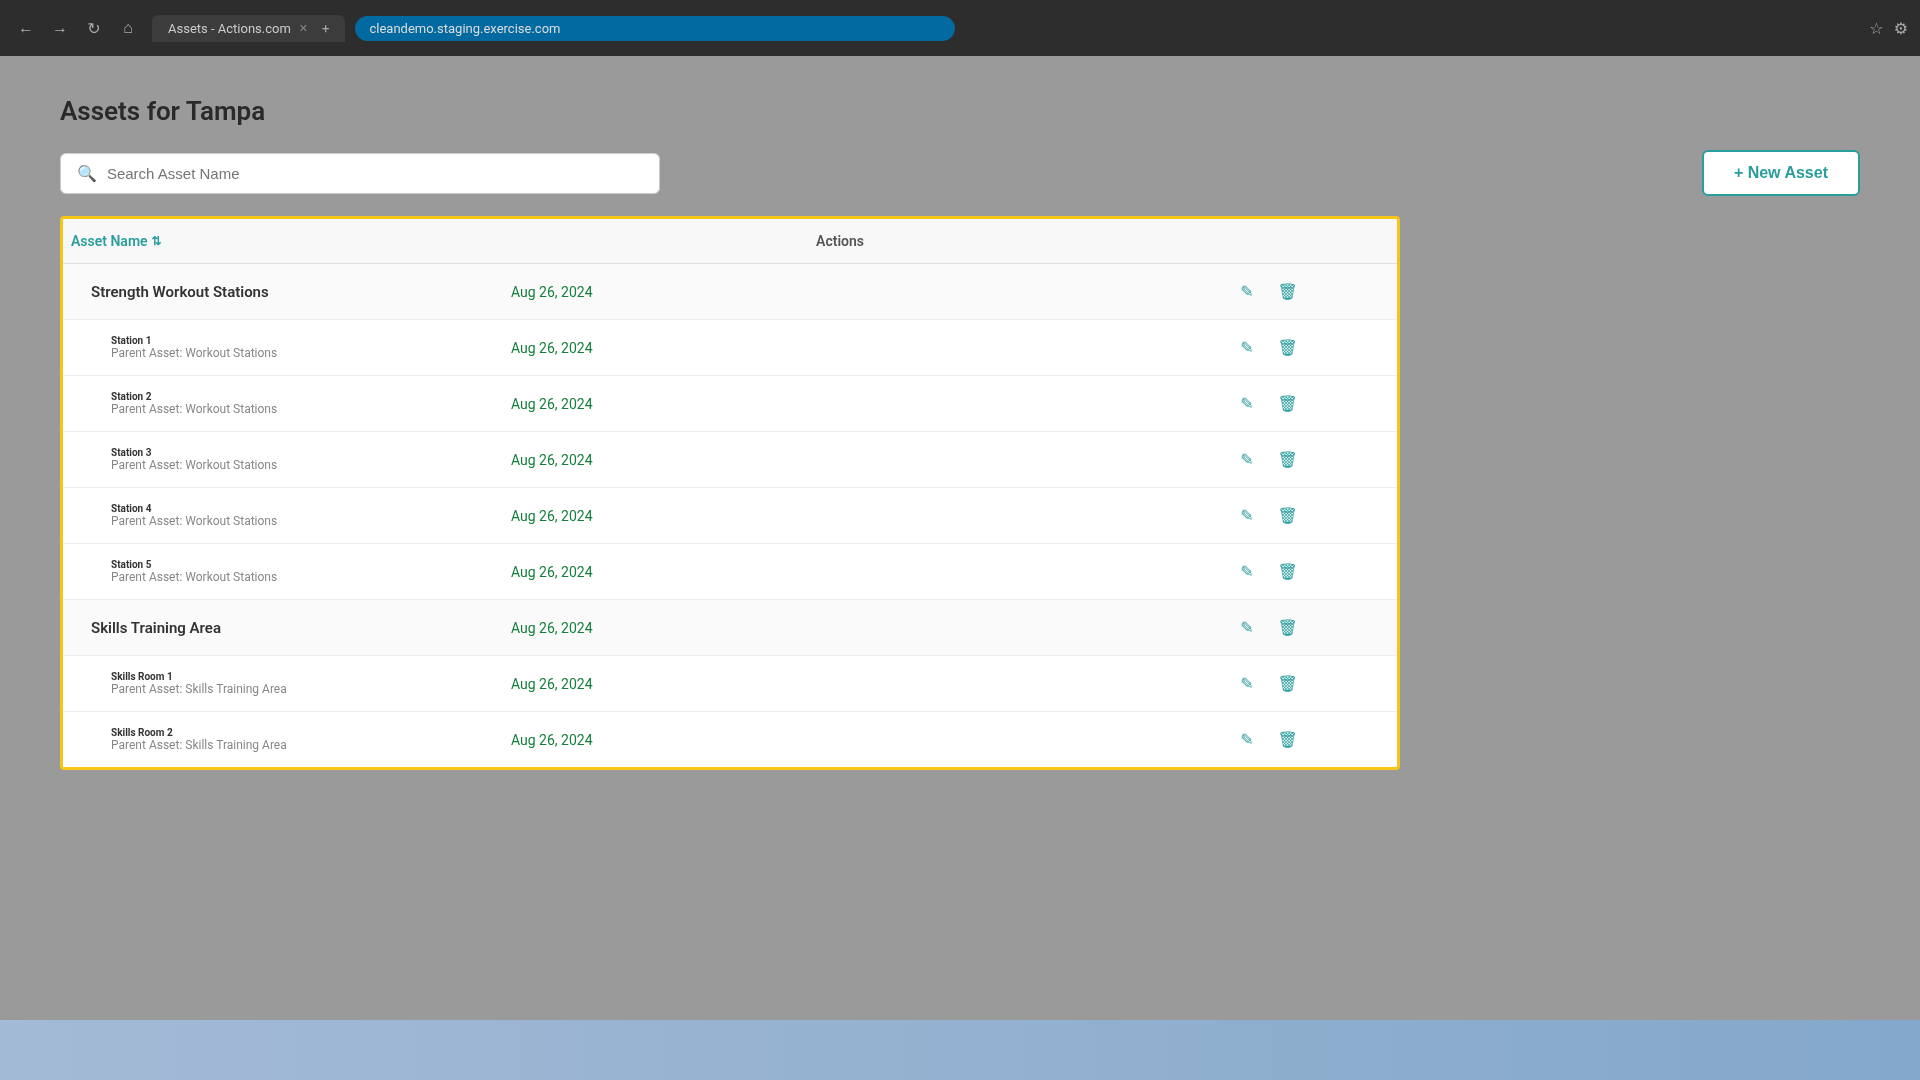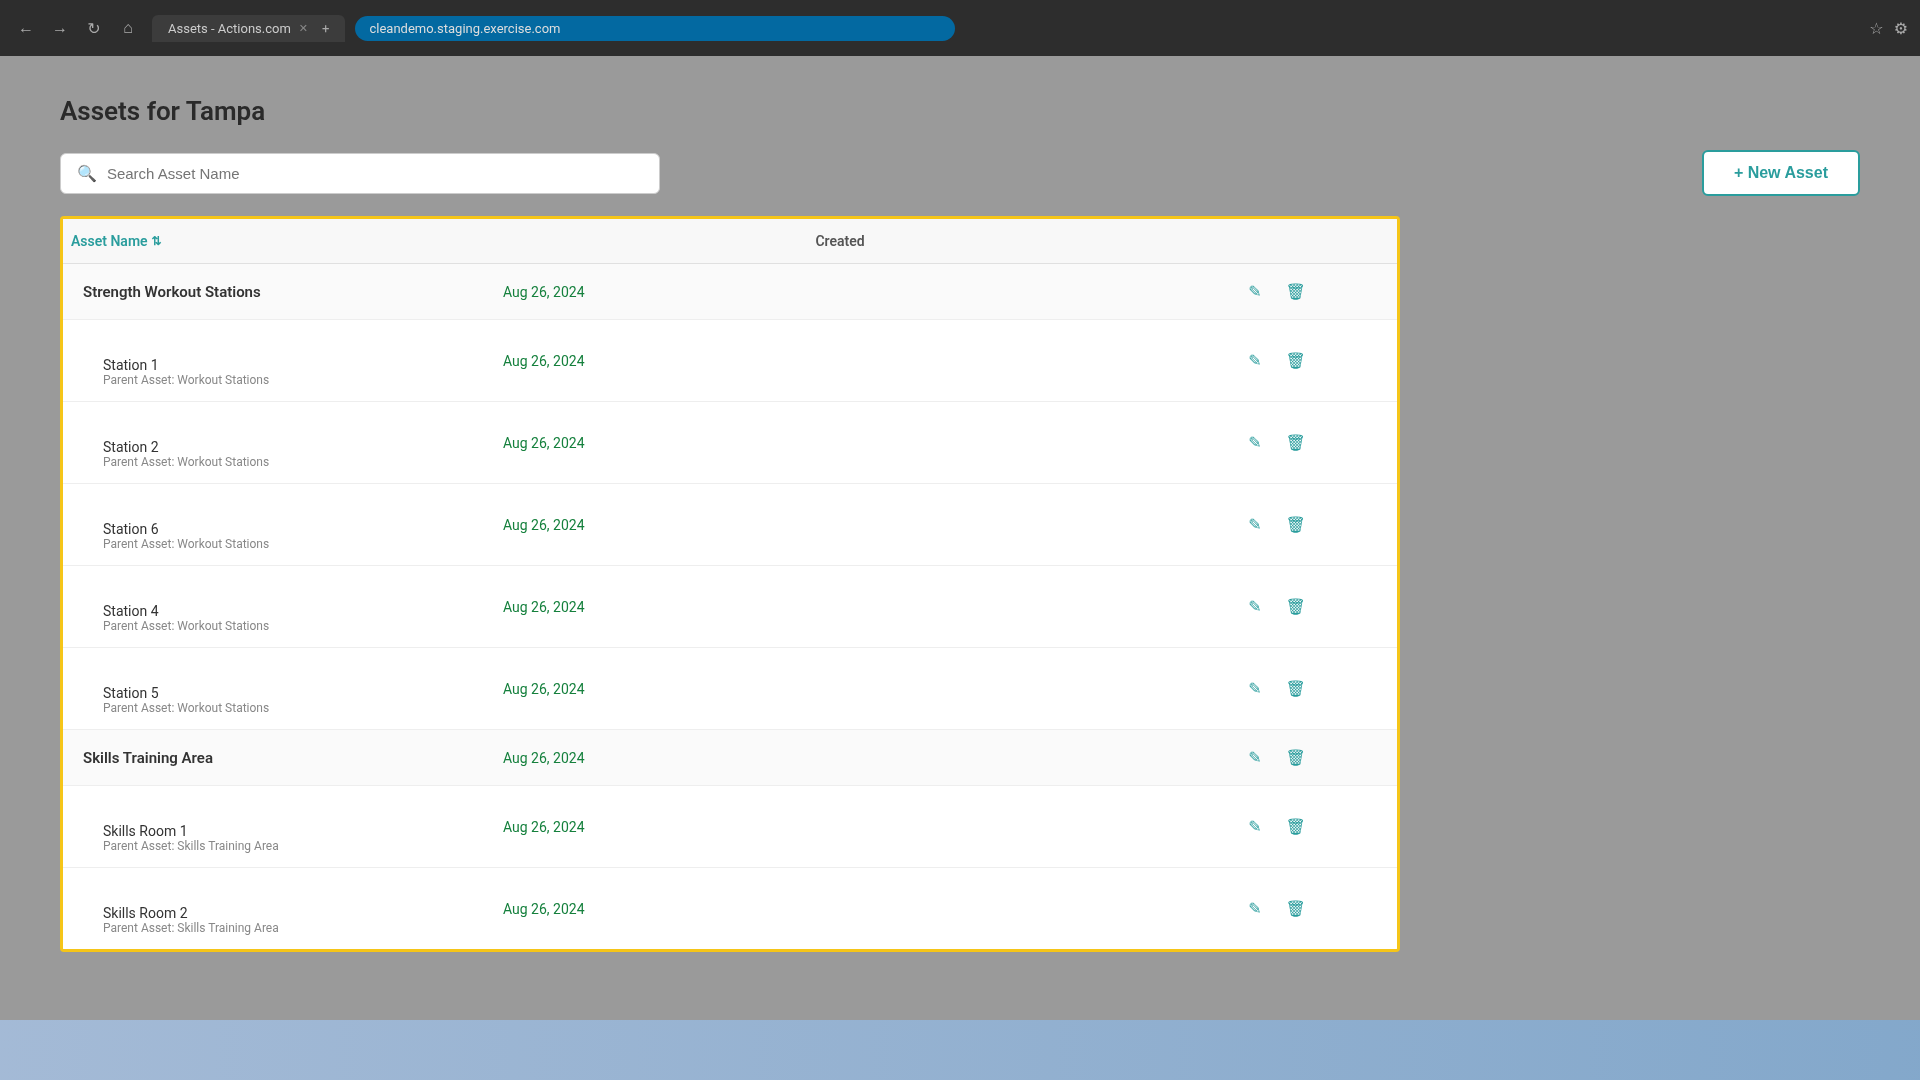--- a/index.html
+++ b/index.html
@@ -156,21 +156,21 @@
       gap: 4px;
     }
     .col-header.actions-col {
       color: #555;
       justify-content: center;
     }
 
     .table-row {
       display: grid;
       grid-template-columns: 420px 1fr 200px;
-      padding: 14px 20px;
+      padding: 14px 28px;
       border-bottom: 1px solid #eee;
       align-items: center;
     }
     .table-row:last-child { border-bottom: none; }
     .table-row.parent-row {
       background: #fafafa;
     }
     .table-row.child-row {
       background: white;
     }
@@ -178,25 +178,24 @@
     .asset-name-cell {
       display: flex;
       flex-direction: column;
     }
     .asset-name-parent {
       font-size: 15px;
       font-weight: 600;
       color: #333;
     }
     .asset-name-child {
-      font-size: 14px;
-      font-weight: 400;
+      font-size: 10px;
+      font-weight: 700;
       color: #333;
       padding-left: 20px;
-      margin-top: 23px;
     }
     .asset-parent-label {
       font-size: 12px;
       color: #888;
       padding-left: 20px;
     }
 
     .date-cell {
       font-size: 14px;
       color: #15803d;
@@ -271,21 +270,21 @@
   </div>
 
   <div class="table-container">
 
     <div class="table-header">
       <div class="col-header">
         <span>Asset Name</span>
         <span class="sort-arrow">⇅</span>
       </div>
       <div class="col-header actions-col">
-        <span>Created</span>
+        <span>Actions</span>
       </div>
     </div>
 
     <div id="table-body">
         <div class="table-row parent-row">
           <div class="asset-name-cell">
             <span class="asset-name-parent">Strength Workout Stations</span>
           </div>
           <div class="date-cell">Aug 26, 2024</div>
           <div class="actions-cell">
@@ -310,21 +309,21 @@
             <span class="asset-parent-label">Parent Asset: Workout Stations</span>
           </div>
           <div class="date-cell">Aug 26, 2024</div>
           <div class="actions-cell">
             <button class="action-btn">✎</button>
             <button class="action-btn">🗑</button>
           </div>
         </div>
         <div class="table-row child-row">
           <div class="asset-name-cell">
-            <span class="asset-name-child">Station 6</span>
+            <span class="asset-name-child">Station 3</span>
             <span class="asset-parent-label">Parent Asset: Workout Stations</span>
           </div>
           <div class="date-cell">Aug 26, 2024</div>
           <div class="actions-cell">
             <button class="action-btn">✎</button>
             <button class="action-btn">🗑</button>
           </div>
         </div>
         <div class="table-row child-row">
           <div class="asset-name-cell">

